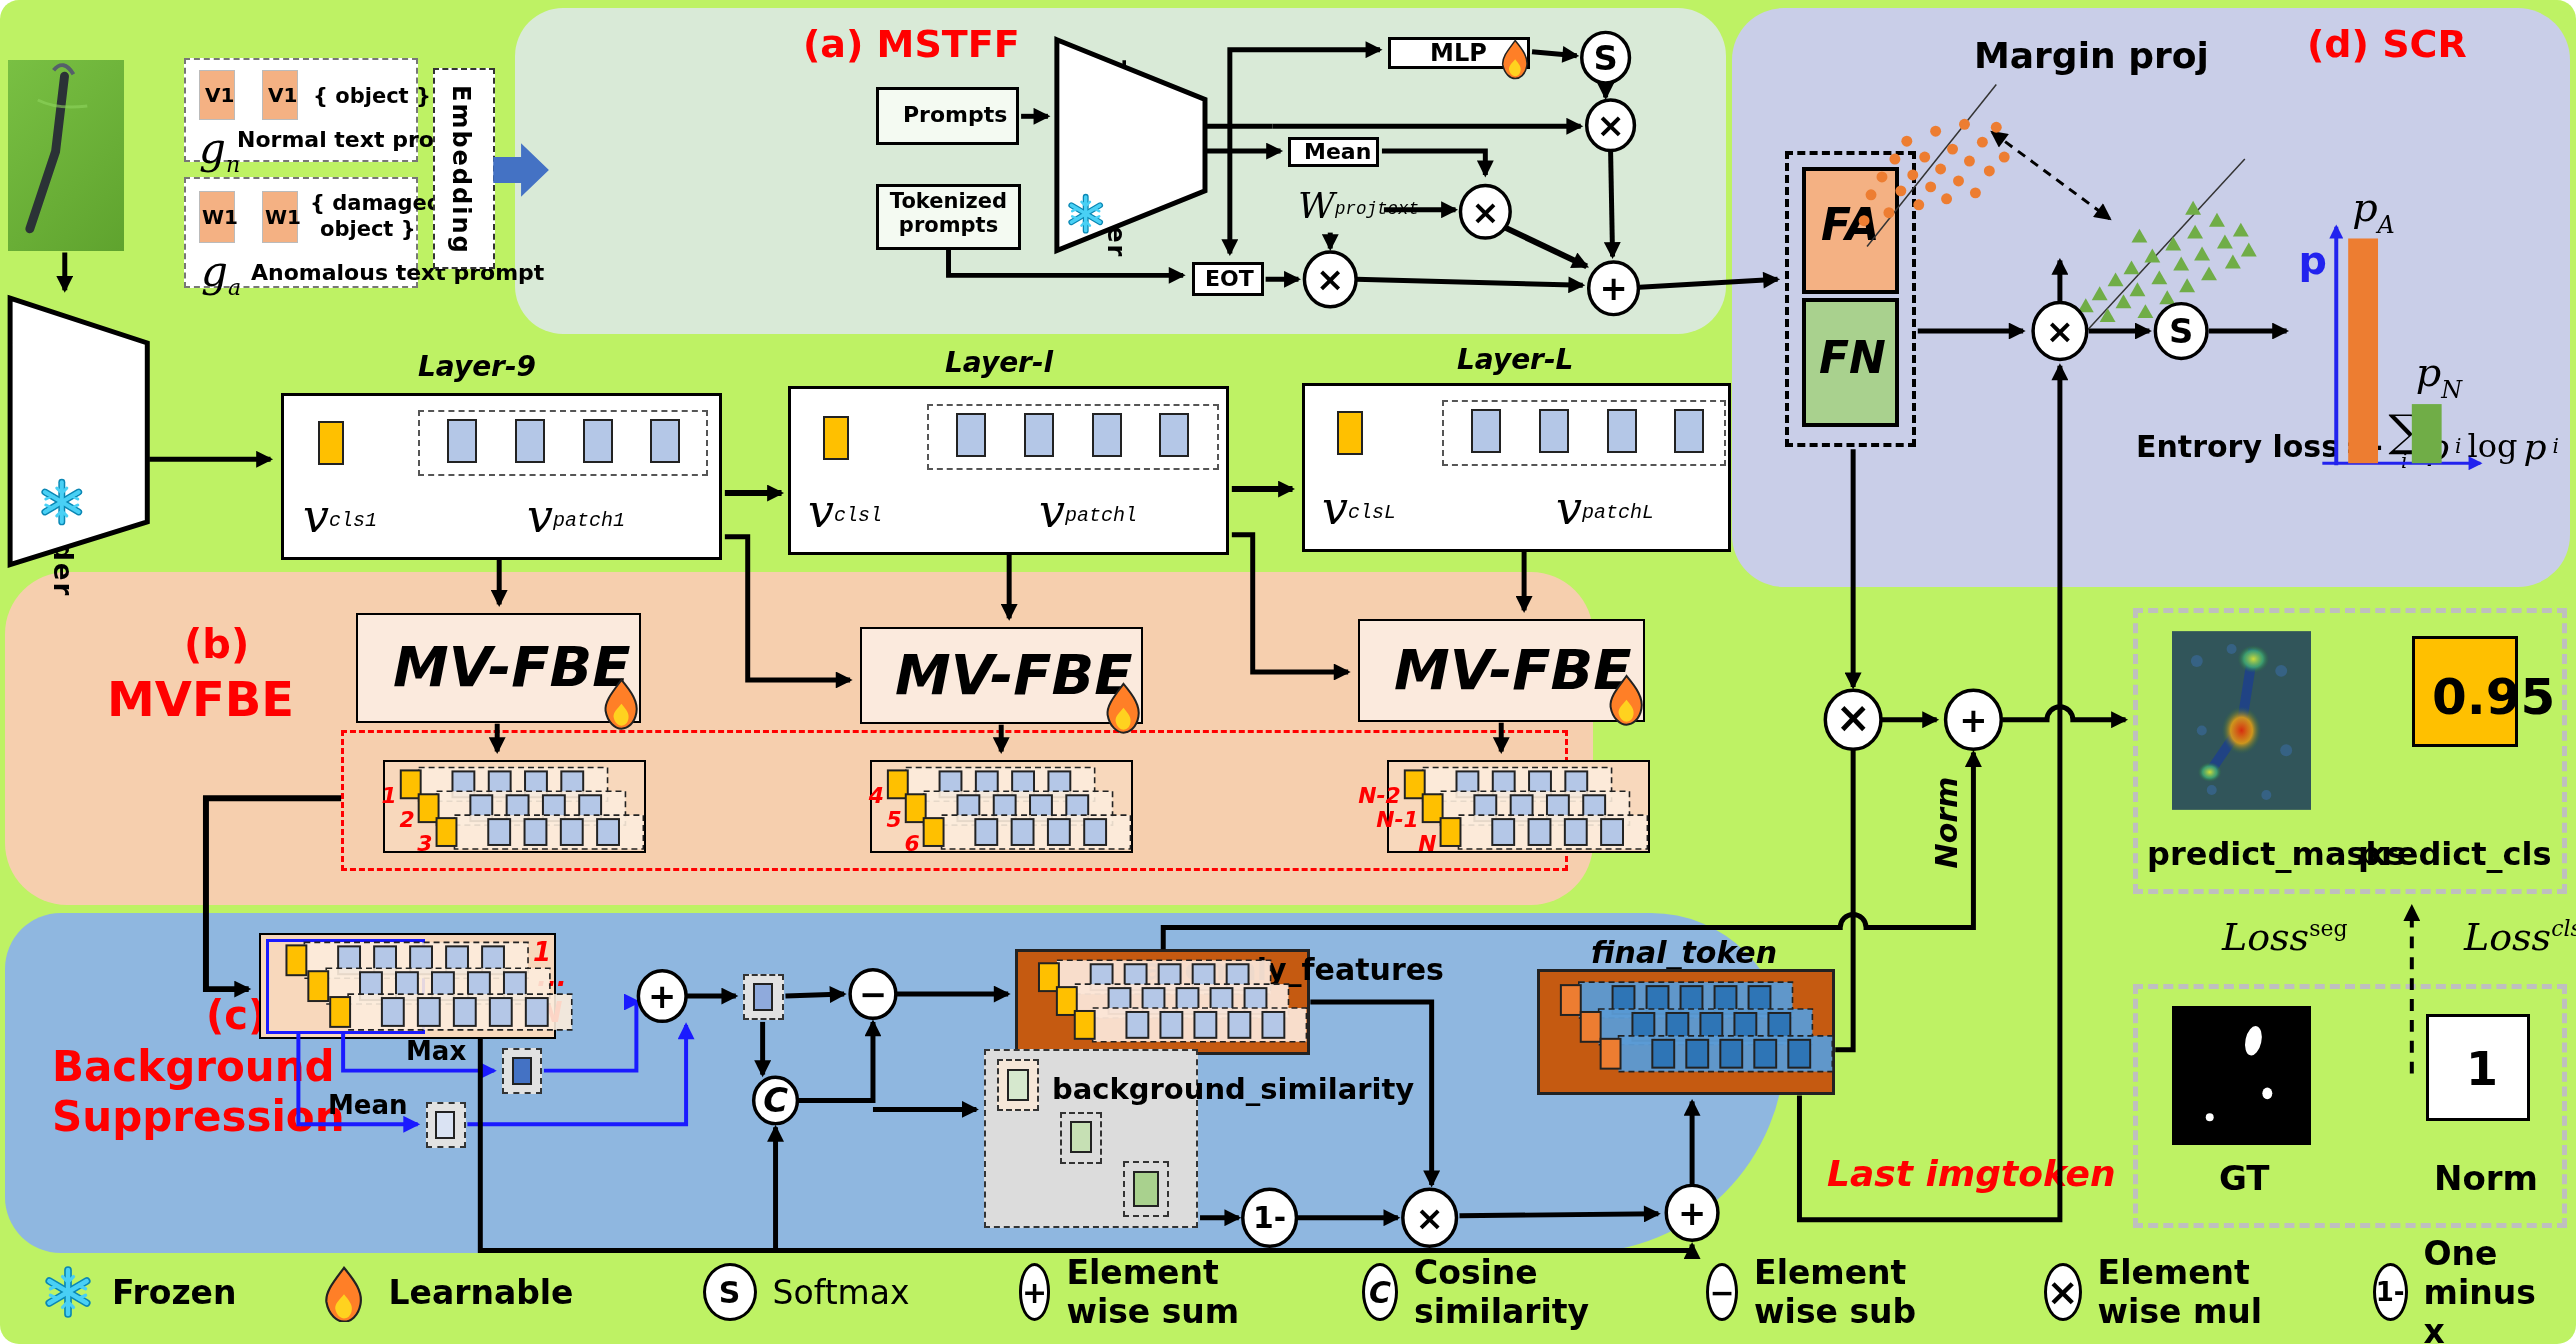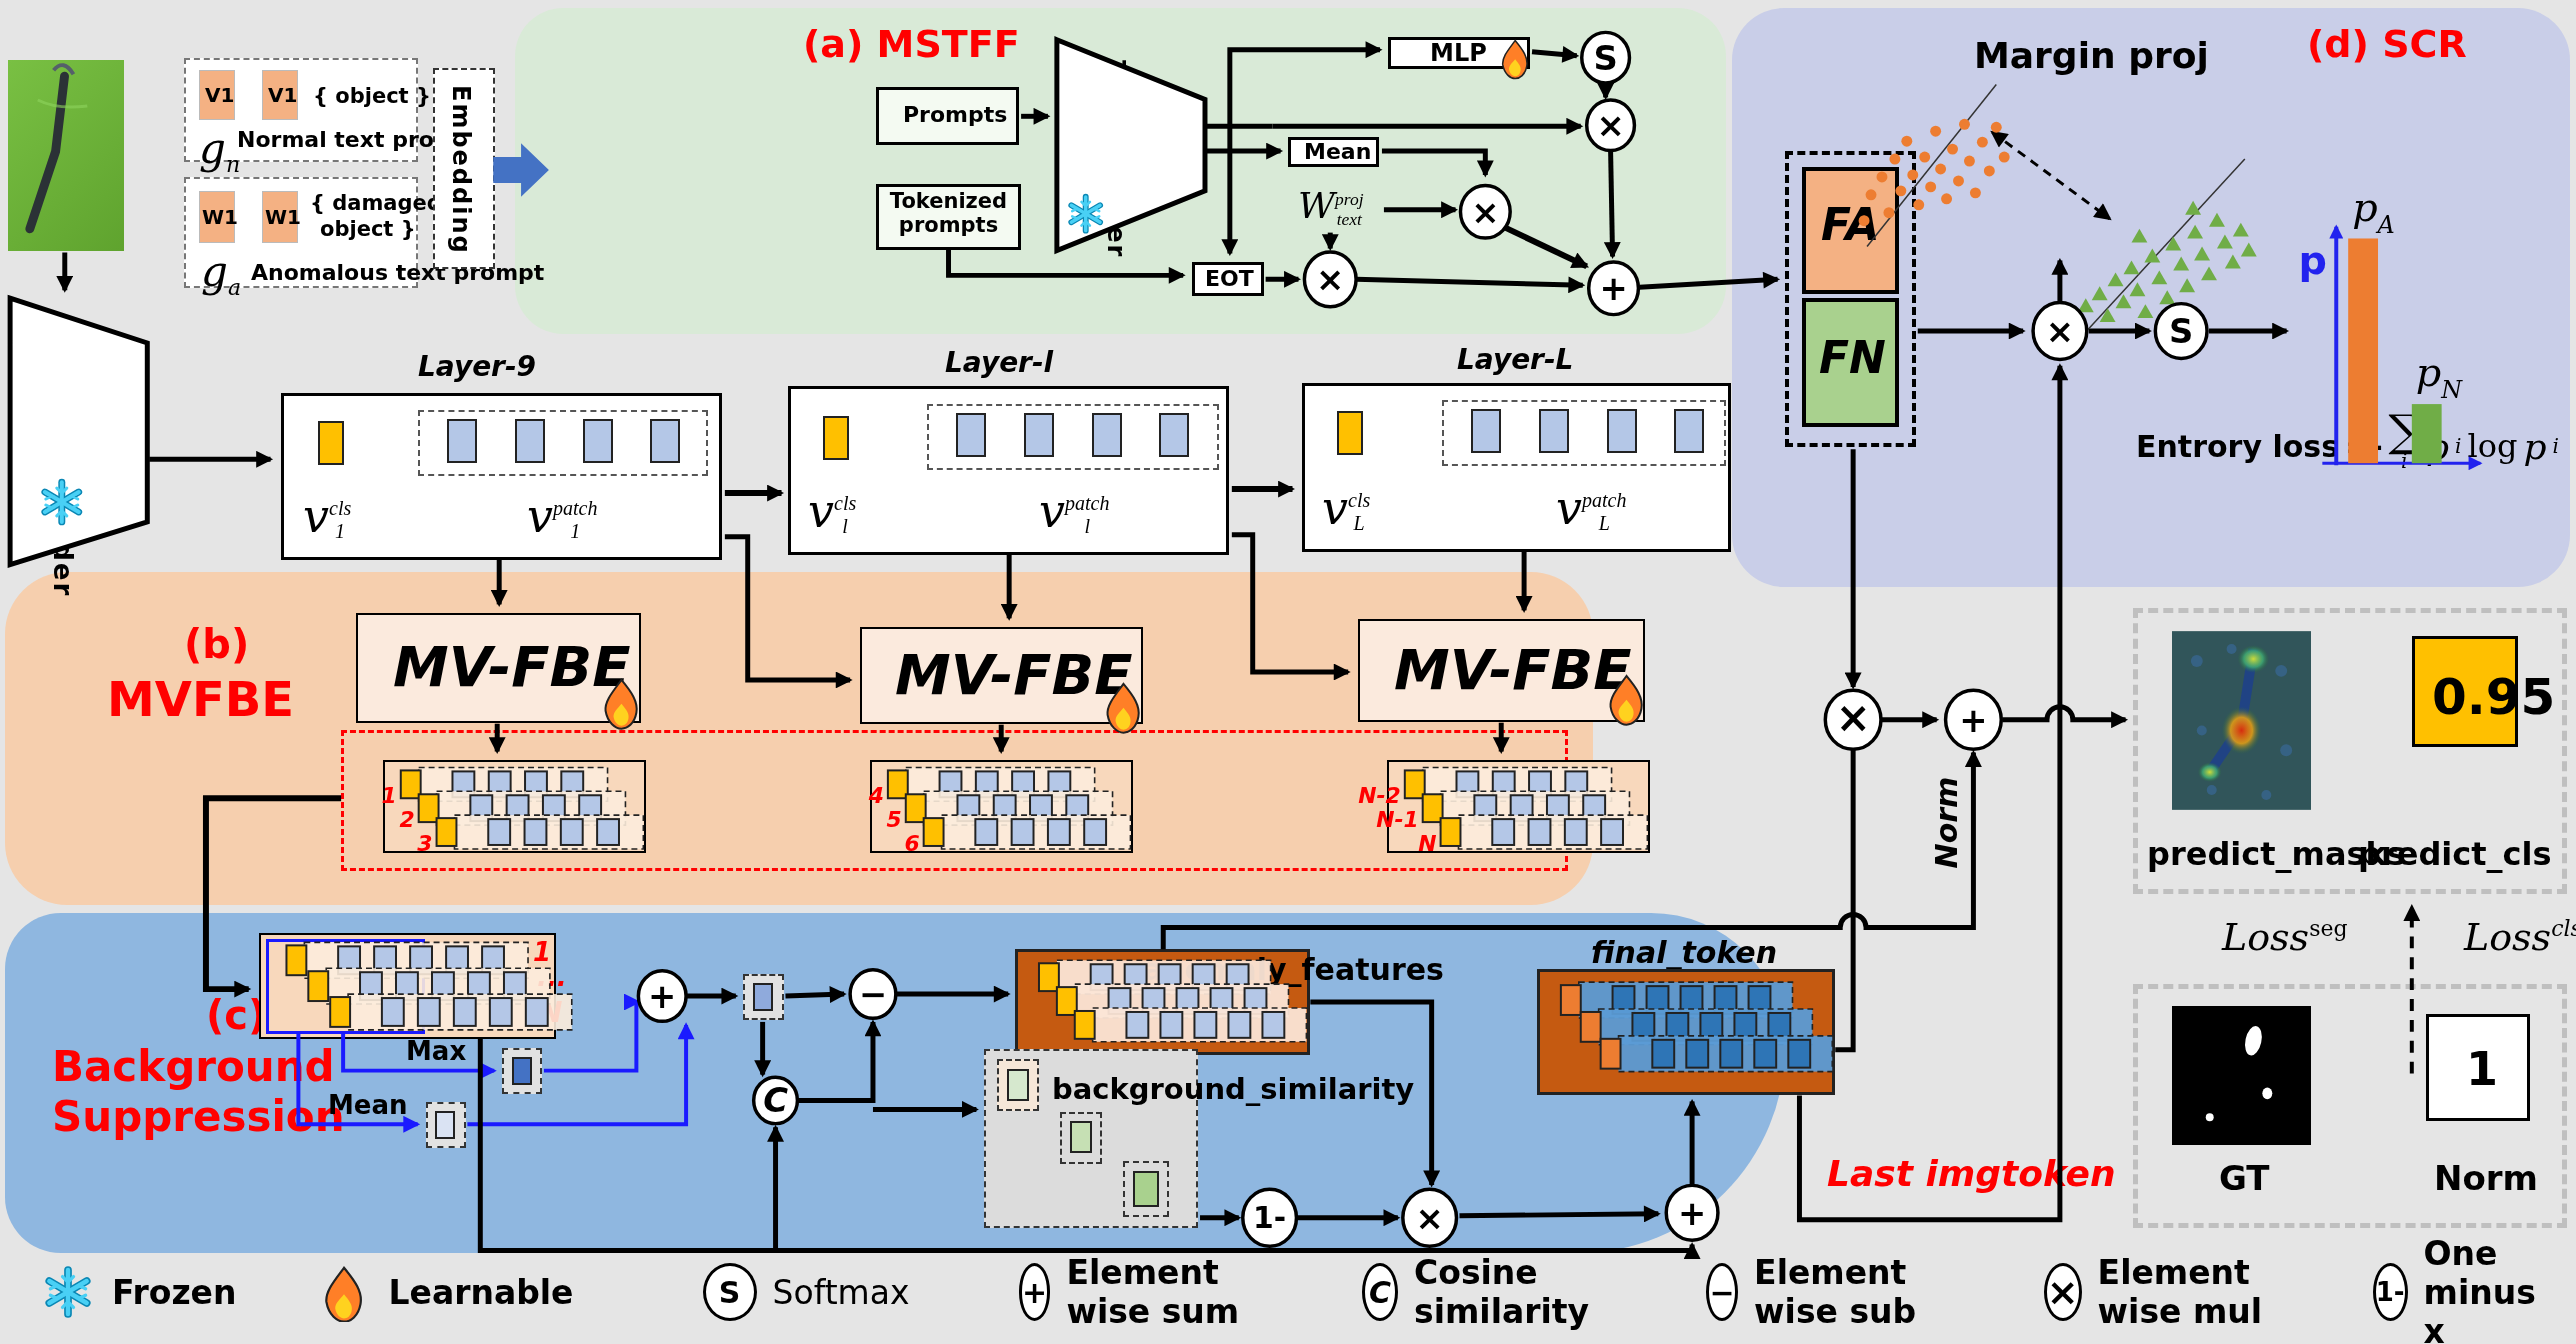--- a/index.html
+++ b/index.html
@@ -1,26 +1,26 @@
 <!DOCTYPE html>
 <html style="--green_region: #d9ead7; --purple_region: #c9cee8; --peach_region: #f6cfae; --blue_region: #8fb7e0; --cls_token: #ffc000; --patch_token: #b4c7e7; --orange: #ed7d31; --green: #70ad47; --brown: #c55a11; --mid_blue: #5b9bd5; --dark_blue_token: #2e75b6; --accent_red: #ff0000; --axis_blue: #2222ee; --fa: #f4b183; --fn: #a9d18e; --mvfbe_fill: #fbeadd;"><head>
 <meta charset="utf-8">
 <style>
   html,body{margin:0;padding:0;background:#fff;}
-  #canvas{position:relative;width:2576px;height:1344px;background:#e5e5e5;overflow:hidden;
-          font-family:"DejaVu Sans","Liberation Sans",sans-serif;}
+  #canvas{position:relative;width:2576px;height:1344px;background:#bef264;overflow:hidden;
+          font-family:"DejaVu Sans","Liberation Sans",sans-serif;border-radius:19px;}
   .abs{position:absolute;}
   .region{position:absolute;}
   .tag{position:absolute;color:var(--accent_red);font-weight:bold;font-size:38px;}
   .bx{position:absolute;border:3px solid #000;background:#fff;box-sizing:border-box;}
   .dashedbx{position:absolute;border:2px dashed #777;box-sizing:border-box;}
   .lbl{position:absolute;font-weight:bold;color:#000;white-space:nowrap;}
   .math{font-family:"DejaVu Serif","Liberation Serif",serif;font-style:italic;}
-  .ss{display:inline-flex;flex-direction:column;vertical-align:middle;font-size:24px;line-height:23px;
-      font-family:Liberation Serif, serif;font-style:italic;align-items:center;}
+  .ss{display:inline-flex;flex-direction:row;vertical-align:middle;font-size:24px;line-height:23px;
+      font-family:Liberation Mono, monospace;font-style:italic;}
   .vert{writing-mode:vertical-rl;text-align:center;letter-spacing:2px;}
   .tok{position:absolute;box-sizing:border-box;border:2px solid #222;}
   svg{display:block}
   #wires{position:absolute;left:0;top:0;pointer-events:none;}
   .redlab{color:var(--accent_red);font-weight:bold;font-style:italic;}
 </style>
 </head>
 <body>
 
 <div id="canvas">

